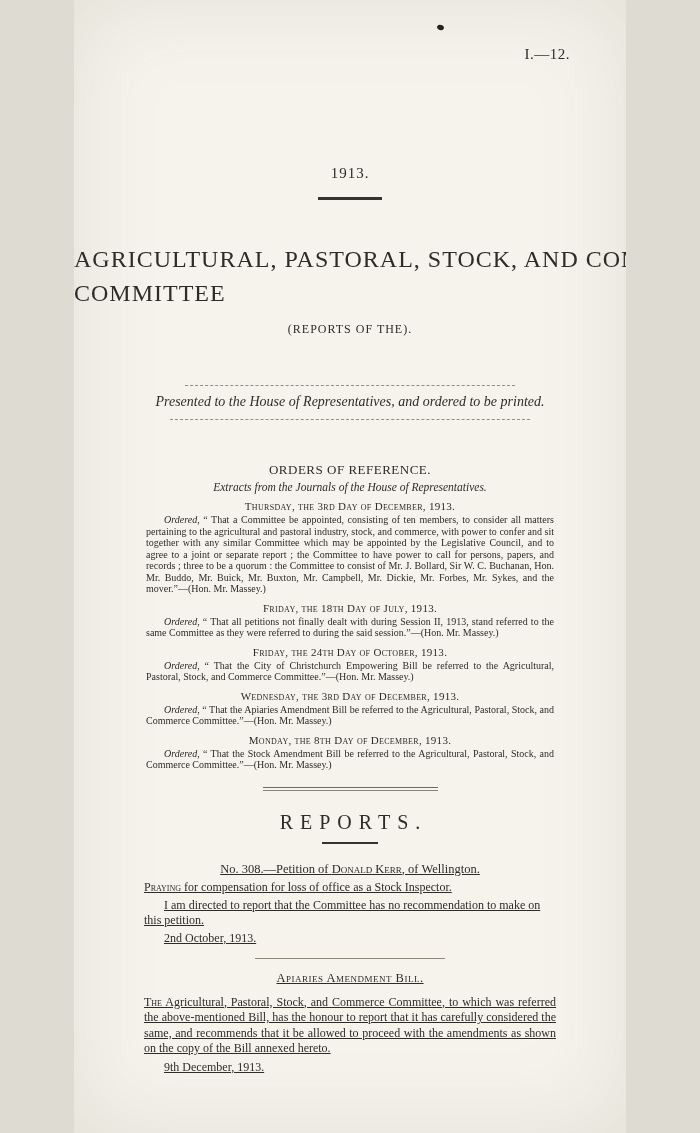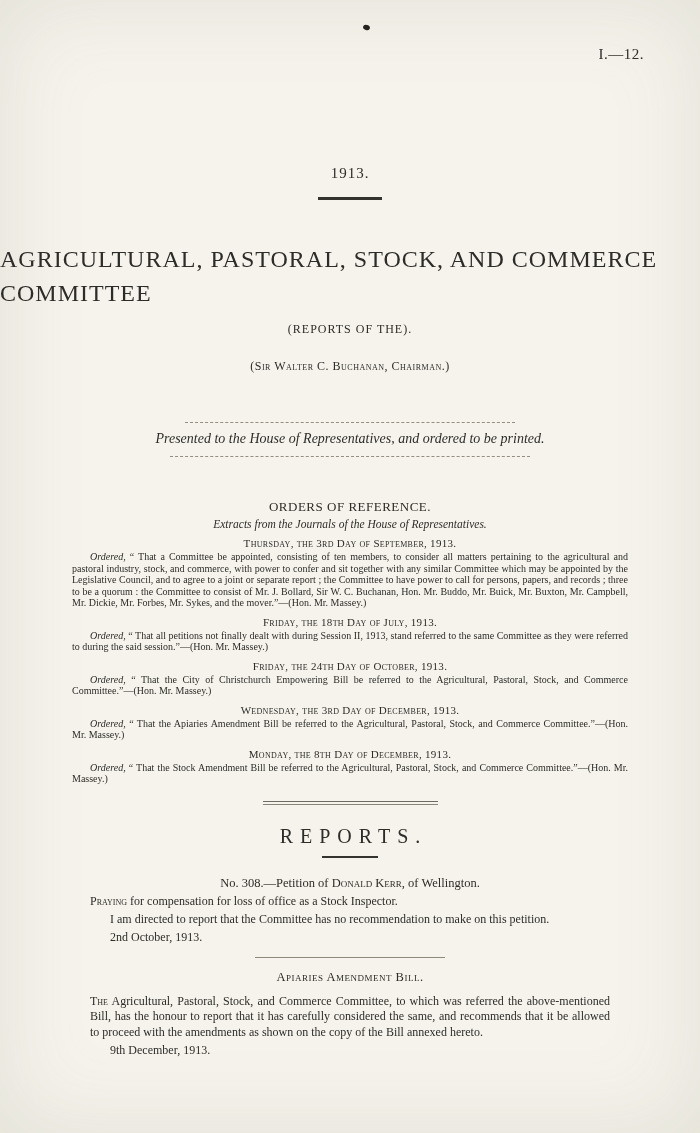--- a/index.html
+++ b/index.html
@@ -1,18 +1,18 @@
 <!DOCTYPE html>
 <html><head>
 <meta charset="utf-8">
 <style>
   html, body { margin: 0; padding: 0; background: #dedbd2; }
   .page {
     position: relative;
-    width: 700px;
+    width: 552px;
     height: 1133px;
     margin: 0 auto;
     background: #f5f3ec;
     box-shadow: inset 0 0 90px rgba(120,110,88,0.14);
     box-sizing: border-box;
     font-family: "Liberation Serif", "DejaVu Serif", serif;
     color: #2e2c28;
     overflow: hidden;
   }
   .ink-dot {
@@ -46,21 +46,21 @@
   .entry-date { margin-top: 7px; text-align: center; font-variant: small-caps; font-size: 11px; letter-spacing: 0.3px; }
   .order-text { margin: 2px 0 0; font-size: 10px; line-height: 11.5px; text-align: justify; text-indent: 18px; }
   .lead { font-style: italic; }
   .sc { font-variant: small-caps; }
   .rule-double {
     margin: 16px auto 0; width: 175px; height: 2px; background: none;
     border-top: 1px solid #6f6a61; border-bottom: 1px solid #8a857a;
   }
   .reports-heading { margin-top: 20px; text-align: center; font-size: 20px; letter-spacing: 7px; text-indent: 7px; }
   .rule-under-reports { width: 56px; height: 2px; margin: 8px auto 0; }
-  .reports-body { margin: 0 90px; font-size: 12px; }
+  .reports-body { margin: 0 70px; font-size: 12px; text-decoration: underline; }
   .petition-title { margin: 18px 0 0; text-align: center; font-size: 12.5px; }
   .report-line { margin: 3px 0 0; line-height: 15px; }
   .indent { text-indent: 20px; }
   .thin-mid { margin: 12px auto 0; width: 190px; height: 0; background: none; border-top: 1px solid #8f897d; }
   .section-heading { margin-top: 12px; text-align: center; font-size: 12.5px; letter-spacing: 0.5px; }
   .report-para { margin: 9px 0 0; text-align: justify; line-height: 15.5px; }
 </style>
 </head>
 <body>
 
@@ -74,31 +74,30 @@
     <div class="year">1913.</div>
     <div class="rule rule-thick-short"></div>
   </div>
 
   <h1 class="main-title">
     <span>AGRICULTURAL, PASTORAL, STOCK, AND COMMERCE</span>
     <span>COMMITTEE</span>
   </h1>
 
   <div class="reports-of">(REPORTS OF THE).</div>
-  <div class="chairman">(Sir Walter C. Buchanan, Chairman.)</div>
 
   <div class="rule rule-faint r1"></div>
   <div class="presented">Presented to the House of Representatives, and ordered to be printed.</div>
   <div class="rule rule-faint r2"></div>
 
   <div class="orders">
     <div class="orders-heading">ORDERS OF REFERENCE.</div>
     <div class="orders-sub">Extracts from the Journals of the House of Representatives.</div>
 
-    <div class="entry-date">Thursday, the 3rd Day of September, 1913.</div>
+    <div class="entry-date">Thursday, the 3rd Day of December, 1913.</div>
     <p class="order-text"><span class="lead">Ordered,</span> <span>“ That a Committee be appointed, consisting of ten members, to consider all matters pertaining to the agricultural and pastoral industry, stock, and commerce, with power to confer and sit together with any similar Committee which may be appointed by the Legislative Council, and to agree to a joint or separate report ; the Committee to have power to call for persons, papers, and records ; three to be a quorum : the Committee to consist of Mr. J. Bollard, Sir W. C. Buchanan, Hon. Mr. Buddo, Mr. Buick, Mr. Buxton, Mr. Campbell, Mr. Dickie, Mr. Forbes, Mr. Sykes, and the mover.”—(Hon. Mr. Massey.)</span></p>
 
     <div class="entry-date">Friday, the 18th Day of July, 1913.</div>
     <p class="order-text"><span class="lead">Ordered,</span> <span>“ That all petitions not finally dealt with during Session II, 1913, stand referred to the same Committee as they were referred to during the said session.”—(Hon. Mr. Massey.)</span></p>
 
     <div class="entry-date">Friday, the 24th Day of October, 1913.</div>
     <p class="order-text"><span class="lead">Ordered,</span> <span>“ That the City of Christchurch Empowering Bill be referred to the Agricultural, Pastoral, Stock, and Commerce Committee.”—(Hon. Mr. Massey.)</span></p>
 
     <div class="entry-date">Wednesday, the 3rd Day of December, 1913.</div>
     <p class="order-text"><span class="lead">Ordered,</span> <span>“ That the Apiaries Amendment Bill be referred to the Agricultural, Pastoral, Stock, and Commerce Committee.”—(Hon. Mr. Massey.)</span></p>

